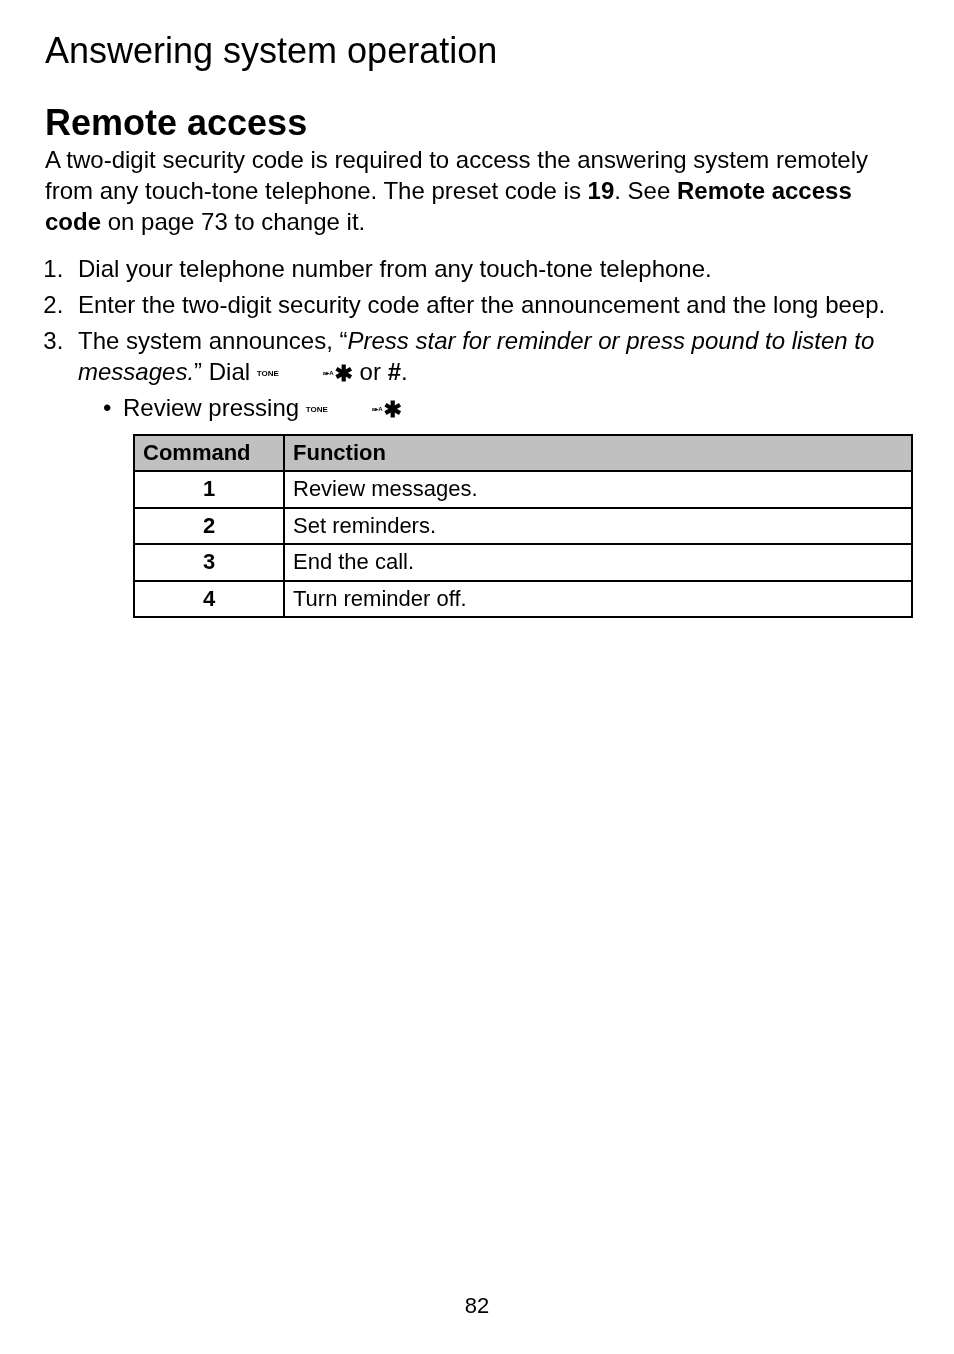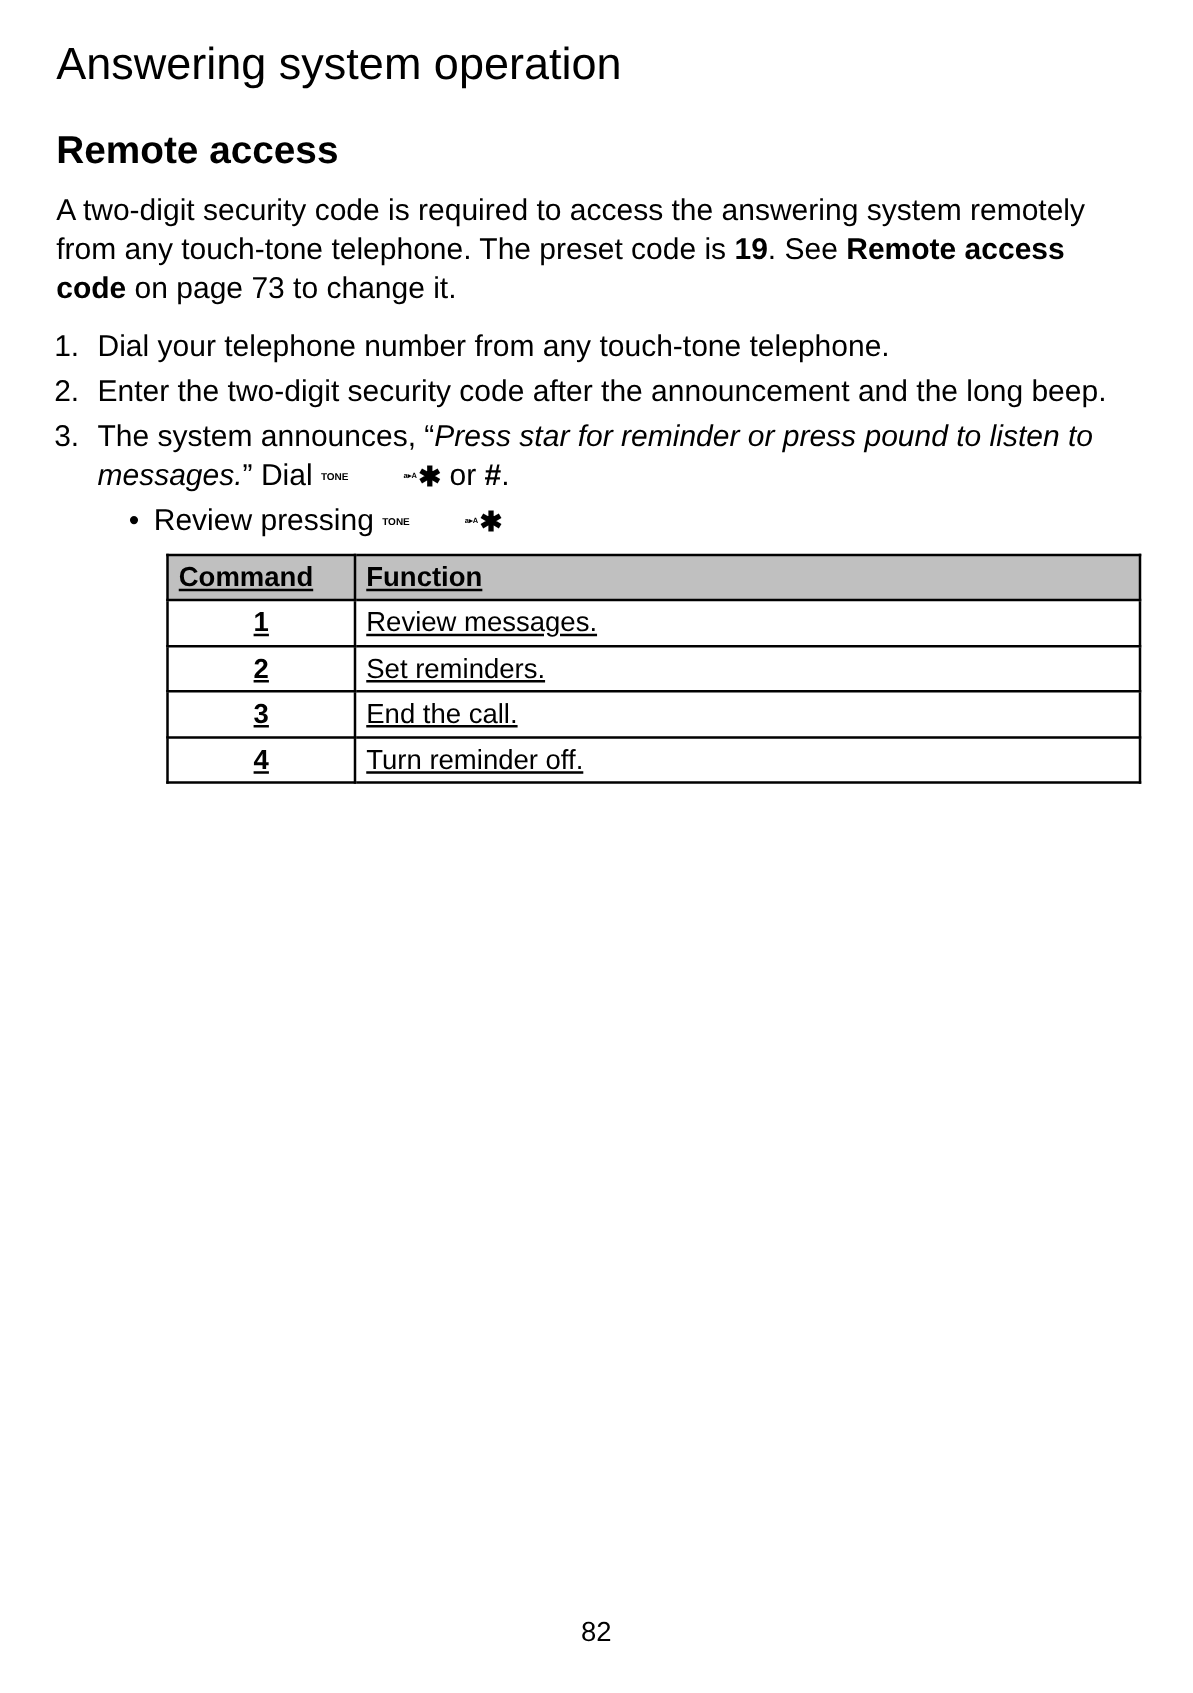--- a/index.html
+++ b/index.html
@@ -15,23 +15,22 @@
       color: #000;
       background: #fff;
       position: relative;
     }
     .page-title {
       font-size: 36px;
       font-weight: normal;
       margin-bottom: 30px;
     }
     .section-title {
-      font-size: 31px;
+      font-size: 36px;
       font-weight: bold;
-      margin-bottom: 15px;
     }
     .intro-text {
       font-size: 24px;
       line-height: 1.3;
       margin-bottom: 15px;
     }
     .intro-text .bold {
       font-weight: bold;
     }
     ol {
@@ -95,21 +94,20 @@
       border-collapse: collapse;
       width: 780px;
       margin-left: 55px;
       margin-top: 10px;
     }
     th, td {
       border: 2px solid #000;
       padding: 3px 8px;
       text-align: left;
       font-size: 22px;
-      text-decoration: underline;
     }
     th {
       background-color: #c0c0c0;
       font-weight: bold;
     }
     td.cmd {
       text-align: center;
       font-weight: bold;
       width: 150px;
     }

